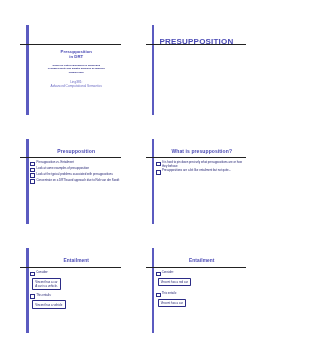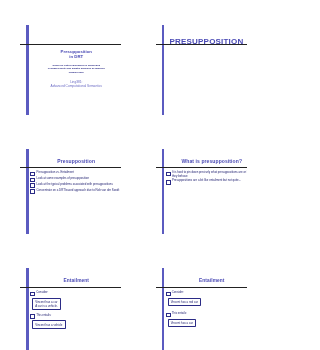--- a/index.html
+++ b/index.html
@@ -23,21 +23,21 @@
     position: absolute;
     left: 0;
     top: 0;
     width: 247px;
     height: 350px;
     display: grid;
     grid-template-columns: 123.5px 123.5px;
     grid-template-rows: 112px 107px 107px;
     box-sizing: border-box;
     padding: 14px 8px 24px 8px;
-    gap: 12px;
+    gap: 2px;
   }
   .slide-cell {
     position: relative;
     box-sizing: border-box;
     padding: 4px 6px;
   }
   .slide {
     position: relative;
     width: 100%;
     height: 100%;

